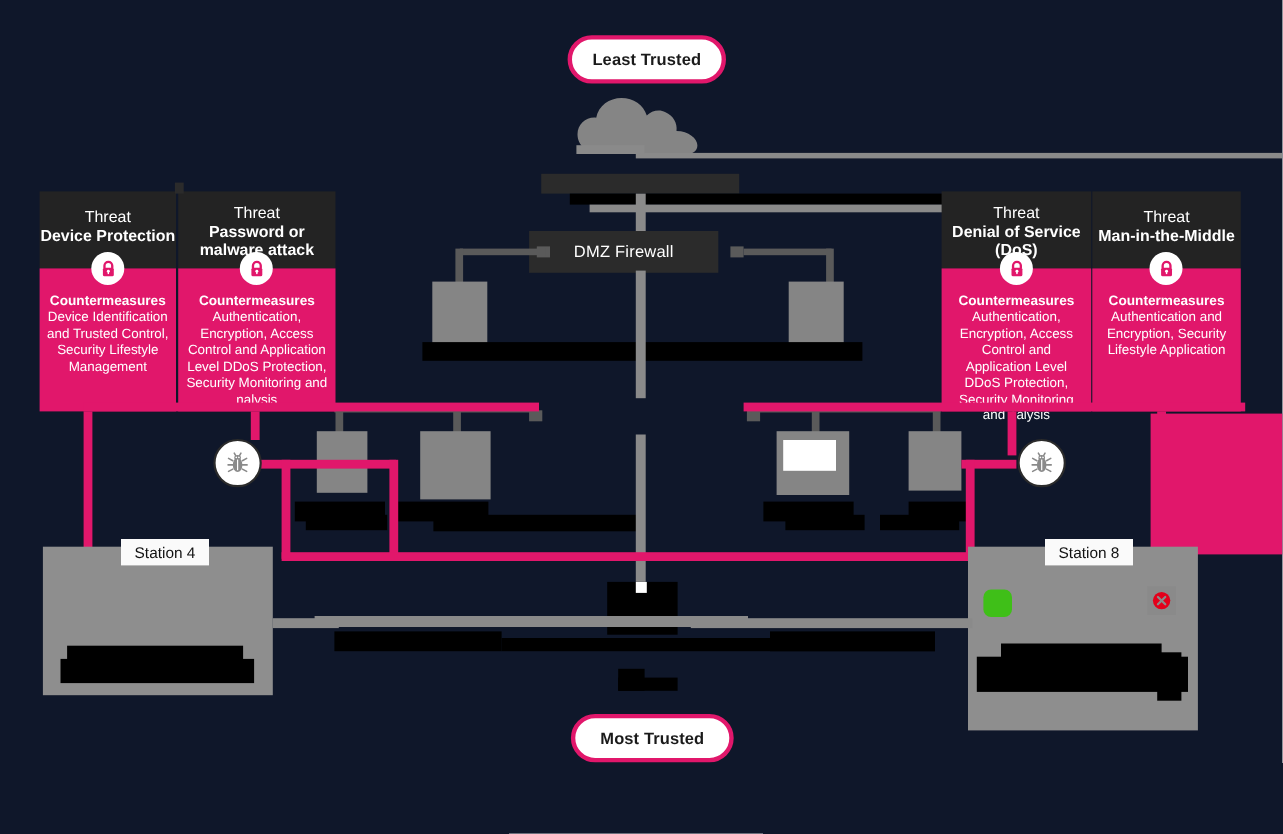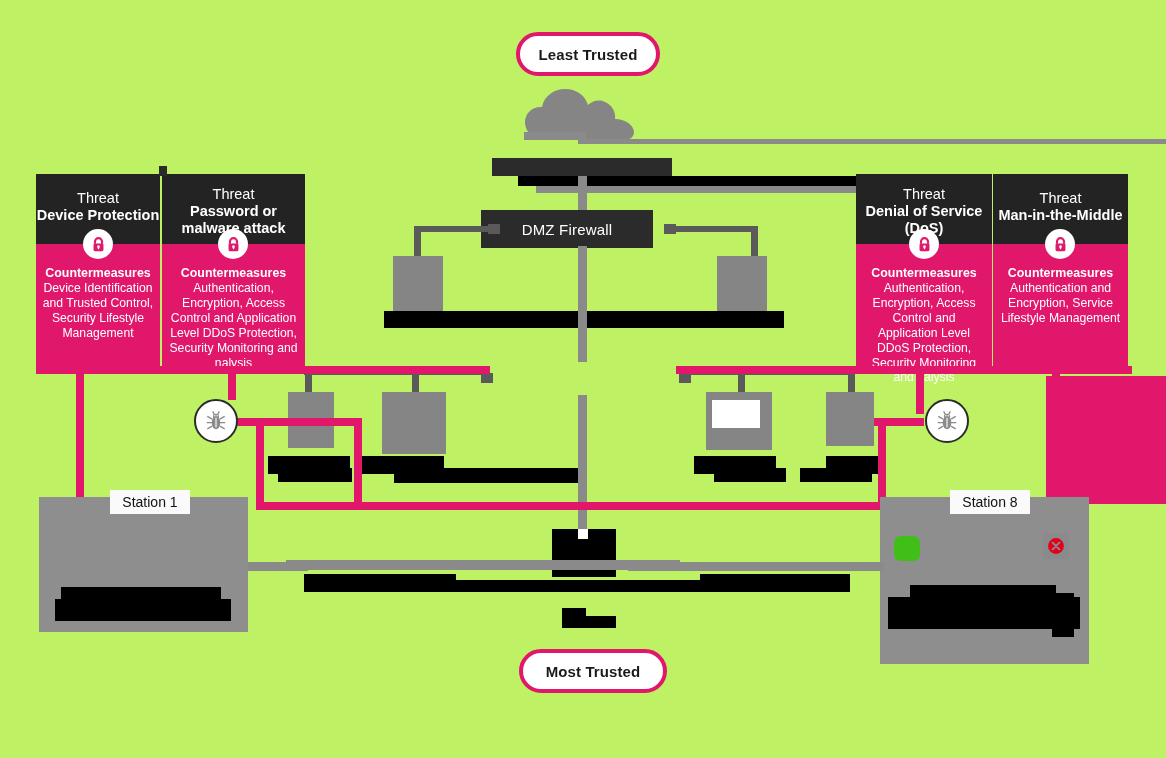--- a/index.html
+++ b/index.html
@@ -9,21 +9,21 @@
     background: #ffffff;
   }
   body {
     font-family: "Liberation Sans", "DejaVu Sans", sans-serif;
     -webkit-font-smoothing: antialiased;
   }
   #stage {
     position: relative;
     width: 1166px;
     height: 758px;
-    background: #bef264;
+    background: #0f172a;
     overflow: hidden;
   }
   .abs { position: absolute; }
 
   
   .pill {
     border: 4px solid #E1176B;
     background: #ffffff;
     border-radius: 22px;
     color: #1a1a1a;
@@ -251,21 +251,21 @@
     </div>
   </div>
 
   <div class="abs threat-card" style="left:993px; top:174px; width:135px; height:200px;">
     <div class="threat-head" style="width:135px; height:70px;">
       <span class="t-word">Threat</span>
       <span class="t-word" style="font-weight:bold;">Man-in-the-Middle</span>
     </div>
     <div class="threat-body" style="width:135px; height:130px; padding-top:22px;">
       <b>Countermeasures</b>
-      <span>Authentication and Encryption, Service Lifestyle Management</span>
+      <span>Authentication and Encryption, Security Lifestyle Application</span>
     </div>
     <div class="lock-badge" style="left:52px; top:55px;">
       <svg width="17" height="17" viewBox="0 0 24 24">
         <path d="M7 11V8a5 5 0 0 1 10 0v3" fill="none" stroke="#E1176B" stroke-width="3"></path>
         <rect x="5" y="10.5" width="14" height="11" rx="2" fill="#E1176B"></rect>
         <circle cx="12" cy="15" r="1.9" fill="#ffffff"></circle>
         <rect x="11.1" y="15" width="1.8" height="3.6" fill="#ffffff"></rect>
       </svg>
     </div>
   </div>
@@ -330,21 +330,21 @@
           <path d="M13.6 5.8 L14.8 3.6"></path>
       </g>
     </svg>
   </div>
 
   <div class="abs server-lite" style="left:39px; top:497px; width:209px; height:135px;">
     <div class="abs redact" style="left:22px; top:90px; width:160px; height:18px;"></div>
     <div class="abs redact" style="left:16px; top:102px; width:176px; height:22px;"></div>
   </div>
   <div class="abs station-label" style="left:110px; top:490px; width:66px; height:20px;">
-    <span>Station 1</span>
+    <span>Station 4</span>
   </div>
   <div class="abs gline" style="left:248px; top:562px; width:60px; height:9px;"></div>
 
   <div class="abs server-lite" style="left:880px; top:497px; width:209px; height:167px;">
     <div class="abs status-green" style="left:14px; top:39px; width:26px; height:25px;"></div>
     <div class="abs status-red" style="left:163px; top:36px; width:26px; height:26px;">
       <svg width="20" height="20" viewBox="0 0 24 24">
         <circle cx="12" cy="12" r="9.5" fill="#E3001B"></circle>
         <path d="M8 8 L16 16 M16 8 L8 16" stroke="#8a8a8a" stroke-width="2.4" stroke-linecap="round"></path>
       </svg>

